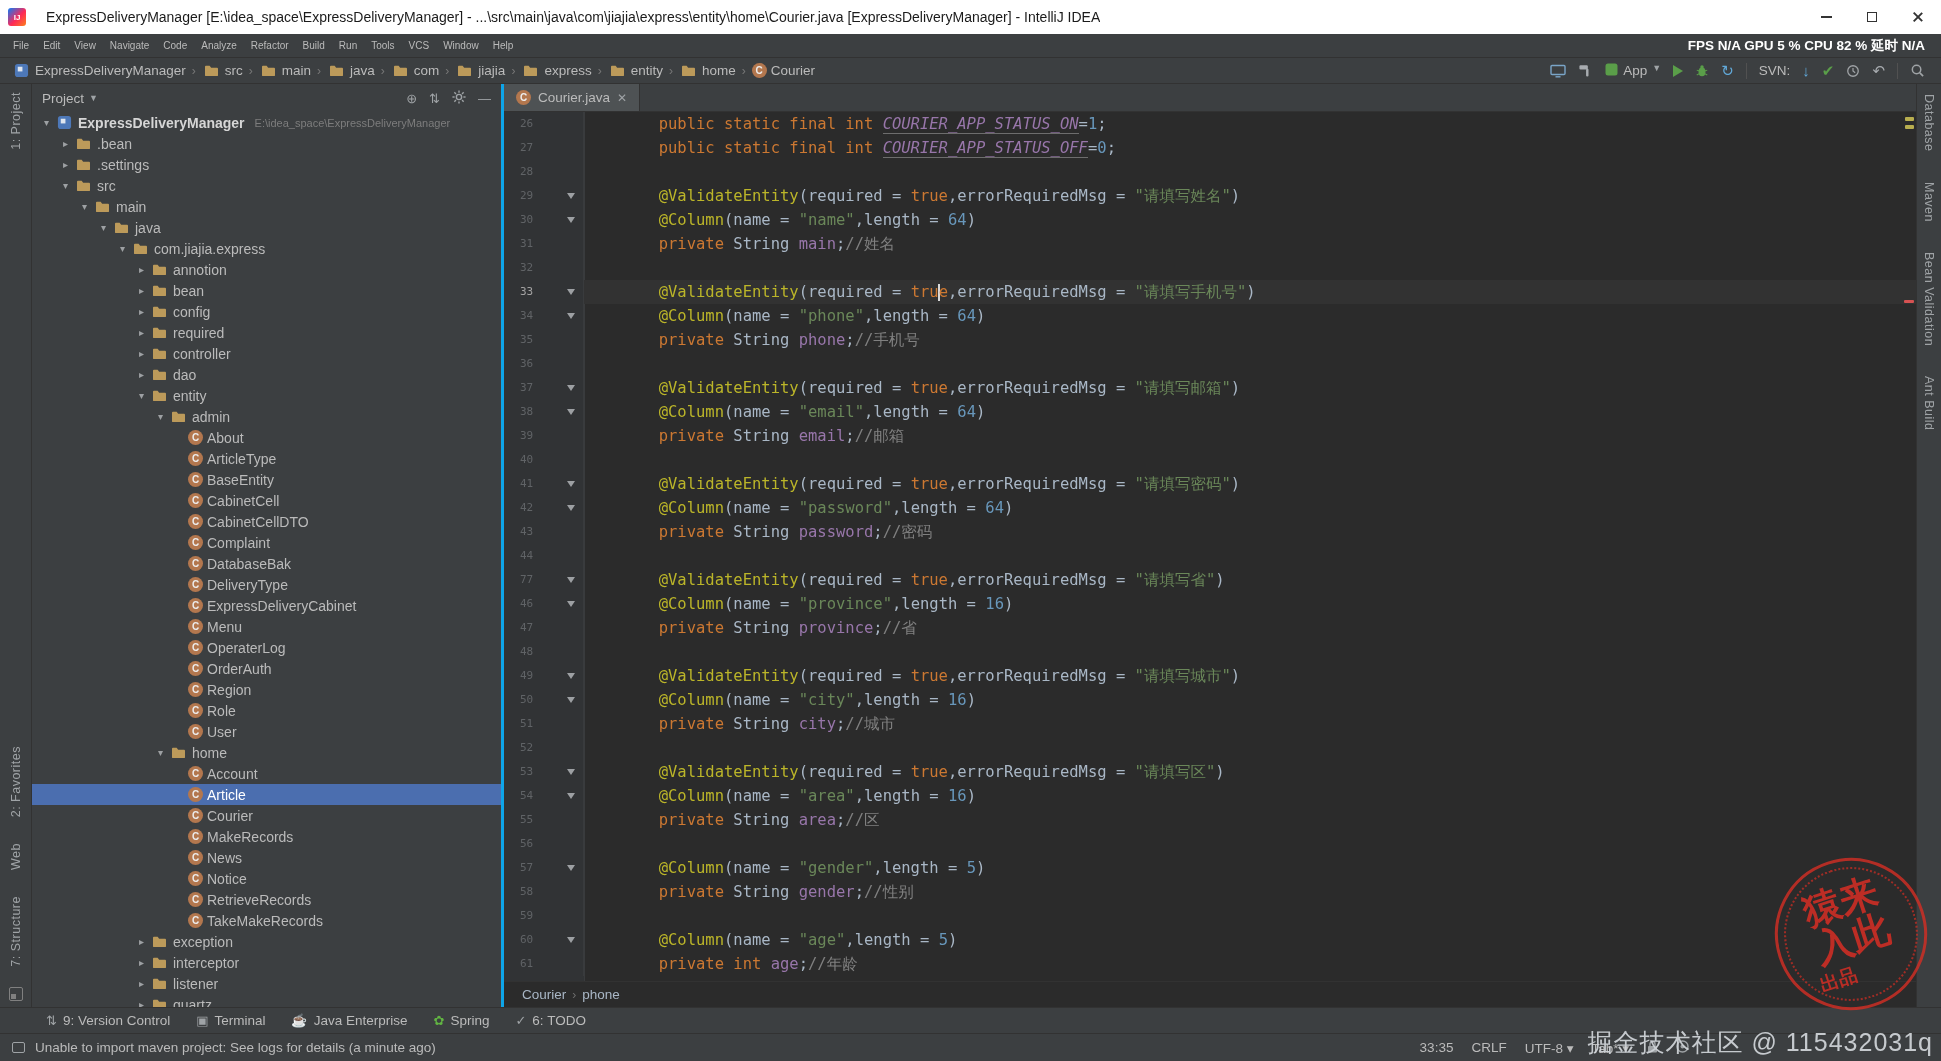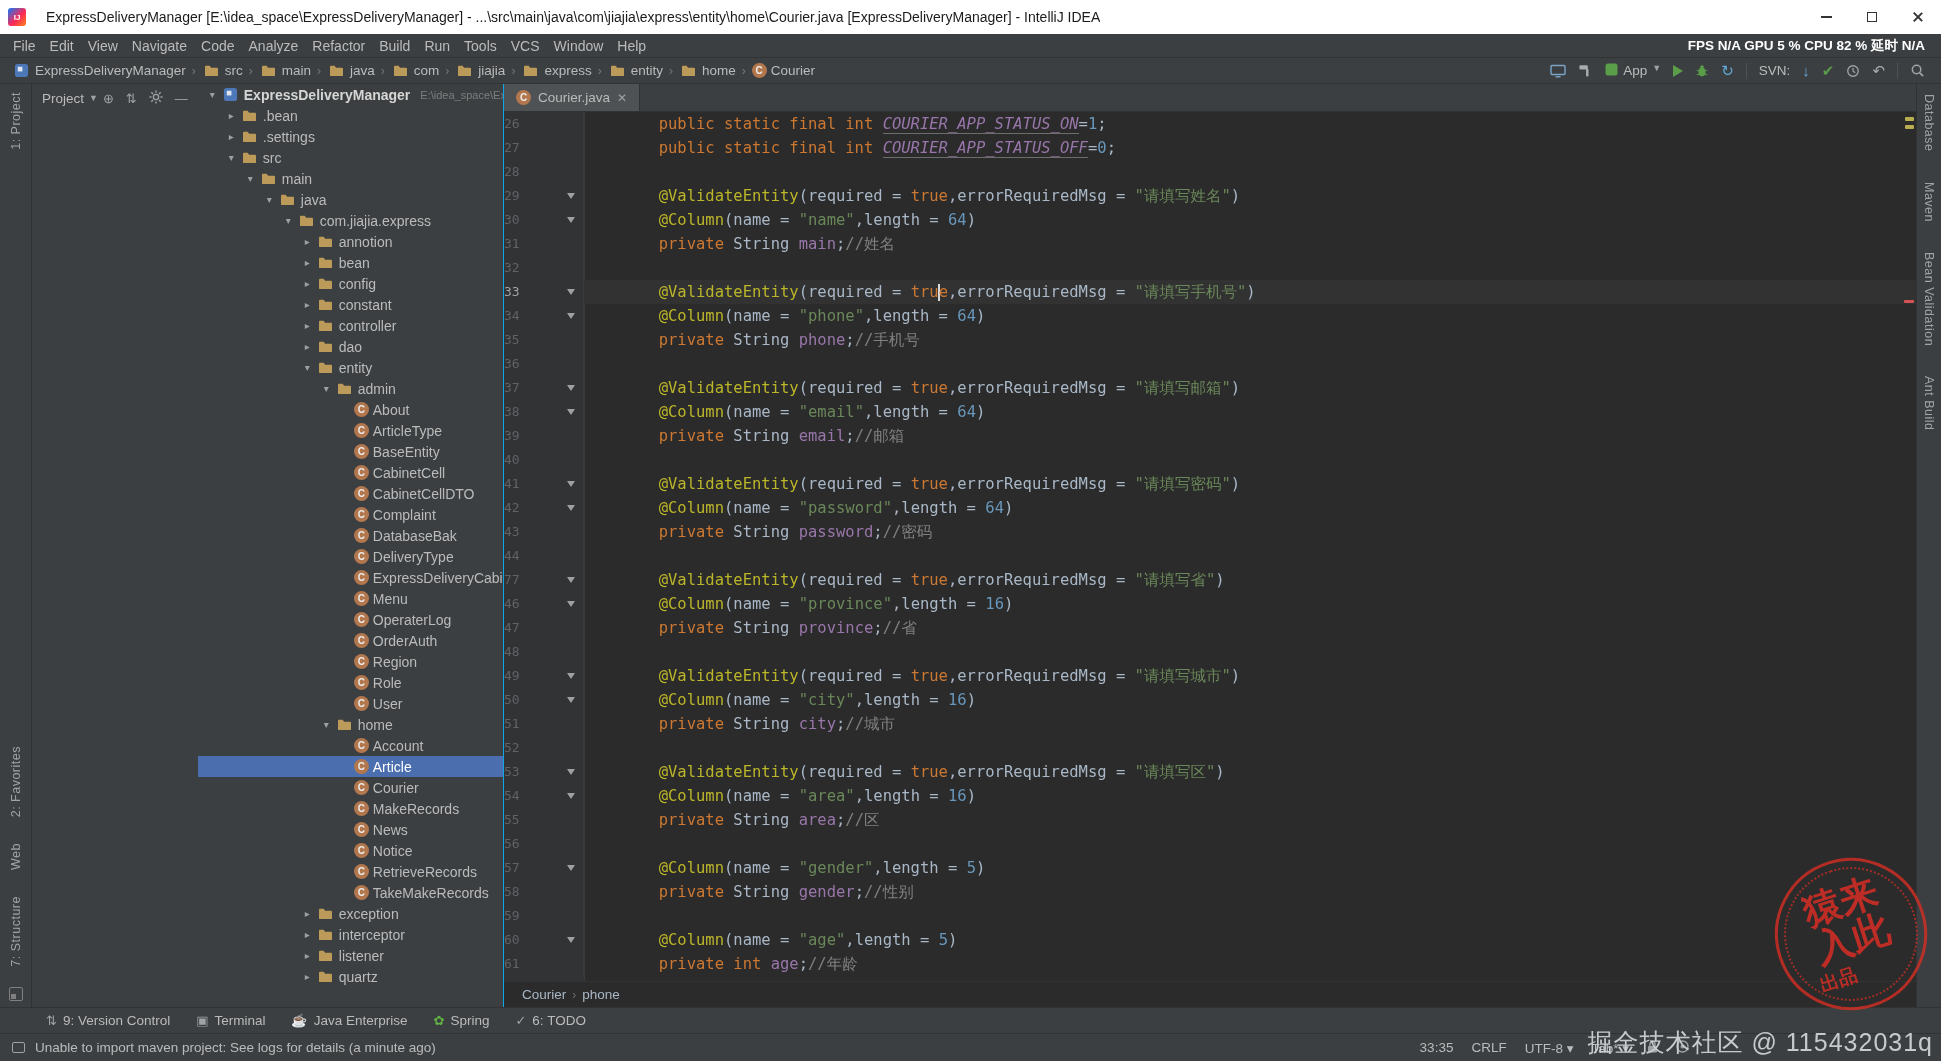--- a/index.html
+++ b/index.html
@@ -14,21 +14,21 @@
   .win-controls { margin-left:auto; display:flex; height:100%; flex:none; }
   .win-btn { width:46px; display:flex; align-items:center; justify-content:center; }
   .ic-min { width:11px; height:2px; background:#333; }
   .ic-max { width:10px; height:10px; border:1.5px solid #333; }
   .ic-close { position:relative; width:12px; height:12px; }
   .ic-close::before,.ic-close::after { content:""; position:absolute; left:5px; top:0; width:1.6px; height:12px; background:#333; }
   .ic-close::before { transform:rotate(45deg);} .ic-close::after { transform:rotate(-45deg);}
 
   
   .menubar { height:24px; background:#3c3f41; display:flex; align-items:center; padding:0 6px; flex:none; border-bottom:1px solid #323232; }
-  .menu-item { color:#bbbbbb; font-size:14px; padding:2px 7px; cursor:default; }
+  .menu-item { color:#bbbbbb; font-size:10px; padding:2px 7px; cursor:default; }
   .perf { margin-left:auto; color:#ffffff; font-weight:bold; font-size:13.5px; padding-right:10px; white-space:nowrap; }
 
   
   .navbar { height:26px; background:#3c3f41; display:flex; align-items:center; padding:0 10px; flex:none; border-bottom:1px solid #323232; font-size:13.5px; color:#bbbbbb; }
   .crumbs { display:flex; align-items:center; white-space:nowrap; }
   .crumb { display:inline-flex; align-items:center; gap:4px; padding:1px 2px; }
   .crumb-sep { color:#777; margin:0 4px; font-size:12px; }
   .nav-right { margin-left:auto; display:flex; align-items:center; gap:12px; padding-right:6px; }
   .nav-ic { display:inline-flex; align-items:center; }
   .glyph-ic { font-size:15px; line-height:1; }
@@ -42,21 +42,21 @@
   .stripe { background:#3c3f41; display:flex; flex-direction:column; align-items:center; flex:none; }
   .stripe-left { width:32px; border-right:1px solid #323232; padding:8px 0 6px; }
   .stripe-right { width:25px; border-left:1px solid #323232; padding:10px 0; gap:30px; }
   .vtext { writing-mode:vertical-rl; transform:rotate(180deg); font-size:12.5px; color:#9fa3a6; letter-spacing:.5px; white-space:nowrap; }
   .vtext-r { writing-mode:vertical-rl; font-size:12.5px; color:#9fa3a6; letter-spacing:.5px; white-space:nowrap; }
   .stripe-bottom-group { margin-top:auto; display:flex; flex-direction:column; align-items:center; gap:26px; }
   .corner-ic { margin-top:20px; width:14px; height:14px; border:1.5px solid #808080; border-radius:2px; position:relative; }
   .corner-ic::after { content:""; position:absolute; left:1px; bottom:1px; width:5px; height:5px; background:#808080; }
 
   
-  .project-panel { width:472px; background:#3c3f41; border-right:1px solid #0ea5e9; display:flex; flex-direction:row; flex:none; }
+  .project-panel { width:472px; background:#3c3f41; border-right:3px solid #0ea5e9; display:flex; flex-direction:column; flex:none; }
   .panel-header { height:28px; display:flex; align-items:center; gap:5px; padding:0 10px; color:#bbbbbb; font-size:13.5px; flex:none; }
   .panel-header-icons { margin-left:auto; display:flex; align-items:center; gap:12px; color:#9fa3a6; }
   .tree { flex:1; overflow:hidden; font-size:14px; color:#bbbbbb; }
   .tree-row { height:21px; display:flex; align-items:center; white-space:nowrap; }
   .tree-row.selected { background:#4b6eaf; color:#ffffff; }
   .tree-row.root .t-label { font-weight:bold; color:#d6d6d6; }
   .arrow { width:17px; text-align:center; color:#9da0a3; font-size:10px; flex:none; }
   .t-ic { width:19px; display:inline-flex; justify-content:center; align-items:center; flex:none; }
   .cls-ic { width:15px; height:15px; border-radius:50%; background:#b3774e; color:#ececec; font-size:10px; font-weight:bold; line-height:15px; text-align:center; display:inline-block; flex:none; }
   .t-label { margin-left:4px; }
@@ -64,21 +64,21 @@
 
   
   .editor-col { flex:1; display:flex; flex-direction:column; min-width:0; background:#2b2b2b; }
   .tab-row { height:28px; background:#3c3f41; border-bottom:1px solid #323232; display:flex; flex:none; }
   .tab { height:100%; background:#4e5254; display:flex; align-items:center; gap:7px; padding:0 12px; font-size:13.5px; color:#bbbbbb; border-right:1px solid #323232; }
   .tab-close { color:#9fa3a6; font-size:12px; line-height:1; }
   .editor-wrap { flex:1; position:relative; overflow:hidden; }
   .editor-wrap::before { content:""; position:absolute; left:0; top:0; bottom:0; width:80px; background:#313335; border-right:1px solid #393b3d; }
   .editor-lines { position:absolute; inset:0; z-index:1; }
   .code-line { display:flex; height:24px; line-height:24px; font-family:"DejaVu Sans Mono", monospace; font-size:15.5px; }
-  .ln { width:54px; background:#313335; color:#606366; text-align:left; padding-right:9px; font-size:13px; flex:none; font-family:"DejaVu Sans Mono", monospace; }
+  .ln { width:54px; background:#313335; color:#606366; text-align:center; padding-right:9px; font-size:11px; flex:none; font-family:"DejaVu Sans Mono", monospace; }
   .fold { width:26px; background:#313335; border-right:1px solid #393b3d; flex:none; display:flex; align-items:center; justify-content:center; }
   .fold-tri { width:0; height:0; border-left:4.5px solid transparent; border-right:4.5px solid transparent; border-top:6px solid #9da0a3; display:block; }
   .code-body { flex:1; white-space:pre; color:#a9b7c6; }
   .current .code-body { background:#323232; }
   .current .ln { color:#a4a3a3; }
   .tk-kw { color:#cc7832; } .tk-ann { color:#bbb529; } .tk-str { color:#6a8759; }
   .tk-num { color:#6897bb; } .tk-cmt { color:#808080; } .tk-fld { color:#9876aa; }
   .tk-pl { color:#a9b7c6; }
   .tk-cu { color:#9876aa; font-style:italic; border-bottom:1px solid #6d6d6d; }
   .caret { display:inline-block; width:2px; height:17px; background:#d8d8d8; vertical-align:middle; margin:0 -1px; }
@@ -420,21 +420,21 @@
             </span>
             <span class="t-label">config</span>
           </div>
           <div class="tree-row" style="padding-left: 101px;">
             <span class="arrow">▸</span>
             <span class="t-ic">
               <svg width="15" height="13" viewBox="0 0 16 14">
                 <path d="M1 3 Q1 2 2 2 h4 l1.6 2 H14 q1 0 1 1 v7 q0 1 -1 1 H2 q-1 0 -1 -1 z" fill="#bc9a5a"></path>
               </svg>
             </span>
-            <span class="t-label">constant</span>
+            <span class="t-label">required</span>
           </div>
           <div class="tree-row" style="padding-left: 101px;">
             <span class="arrow">▸</span>
             <span class="t-ic">
               <svg width="15" height="13" viewBox="0 0 16 14">
                 <path d="M1 3 Q1 2 2 2 h4 l1.6 2 H14 q1 0 1 1 v7 q0 1 -1 1 H2 q-1 0 -1 -1 z" fill="#bc9a5a"></path>
               </svg>
             </span>
             <span class="t-label">controller</span>
           </div>

